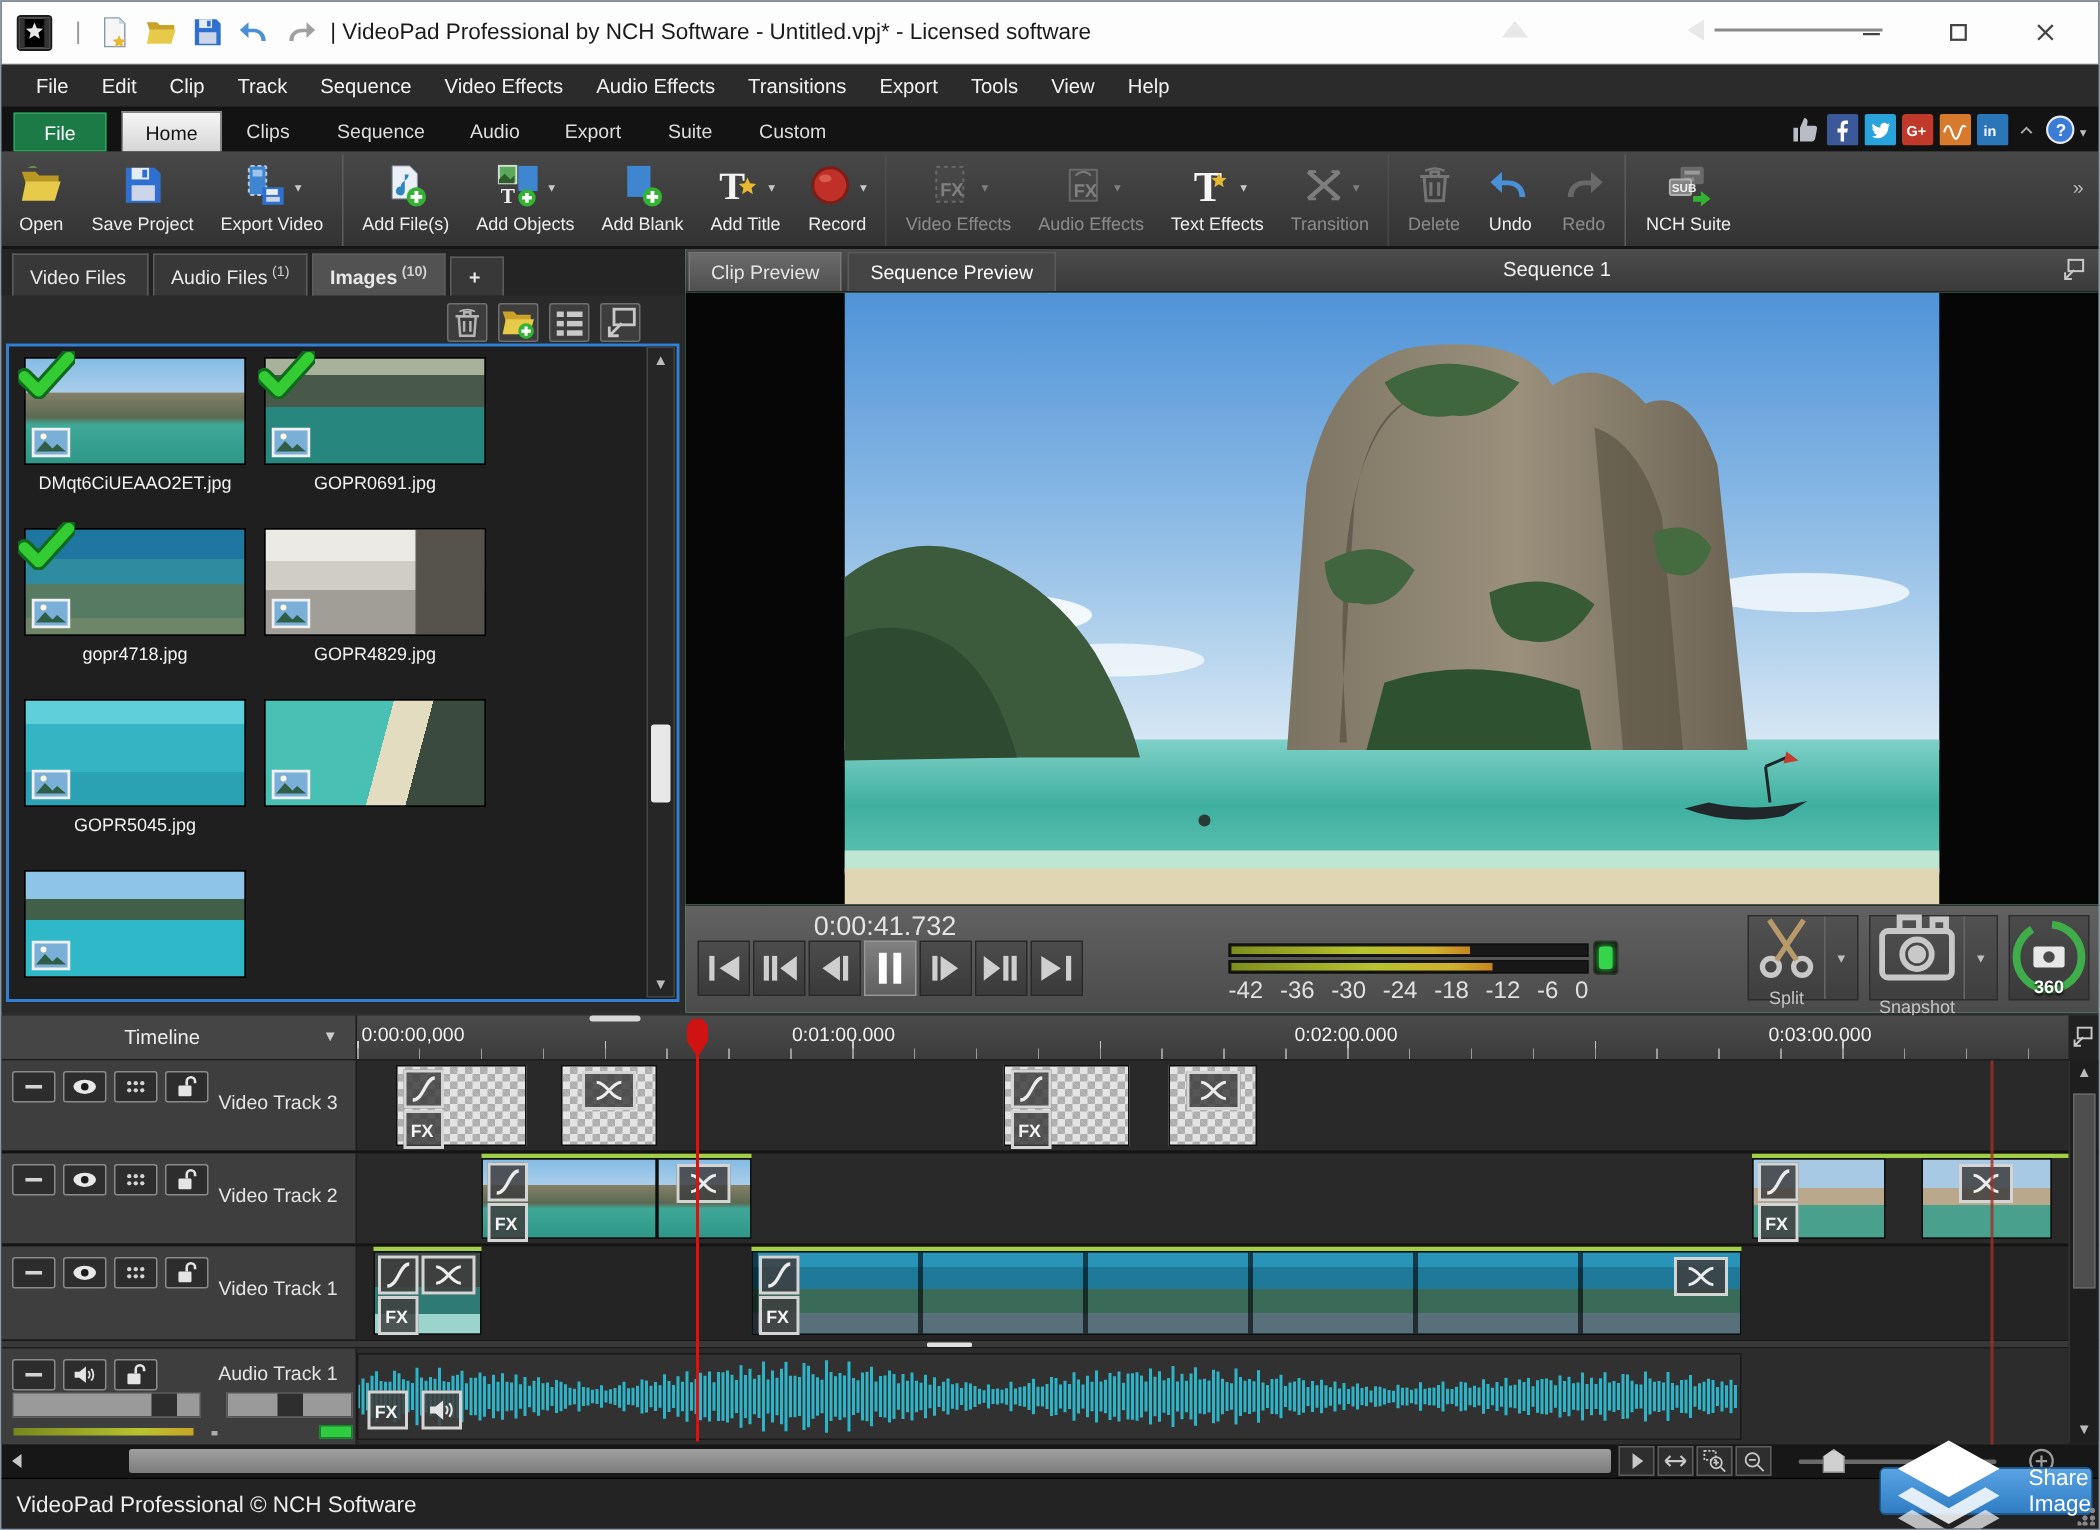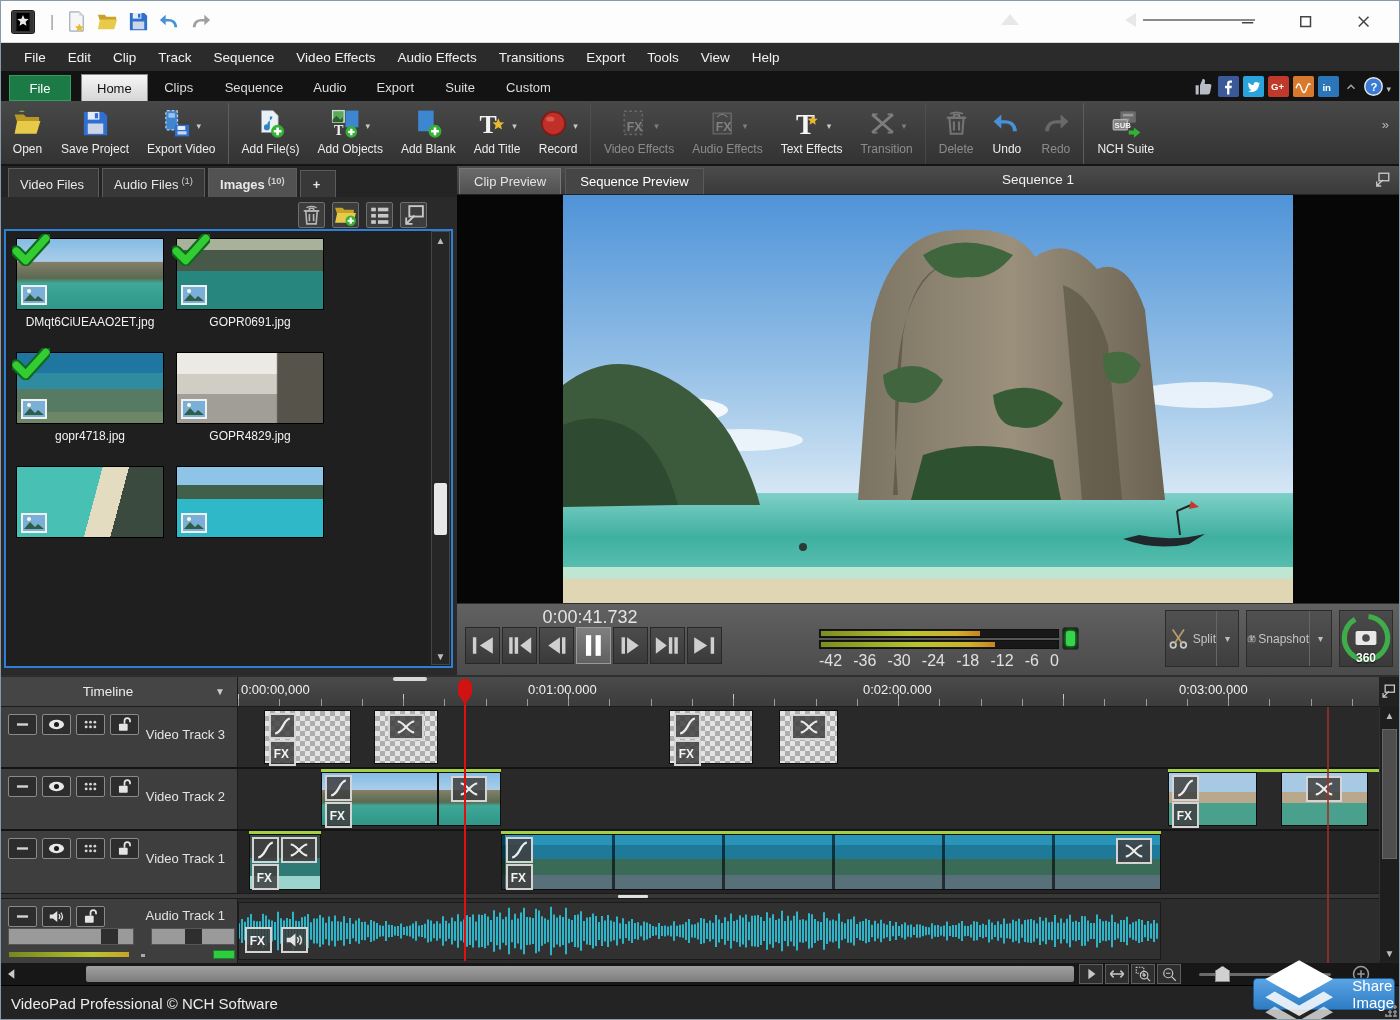--- a/index.html
+++ b/index.html
@@ -88,21 +88,21 @@
 .meter{position:absolute;left:362px;top:25px;width:240px}
 .meter .mbar{height:9px;background:#181818;border:1px solid #101010;margin-bottom:2px;position:relative}
 .meter .mfill{position:absolute;top:1px;bottom:1px;left:1px;background:linear-gradient(90deg,#7e8e1e,#b8c42e 55%,#d0b02c 82%,#c8842０ 100%)}
 .meter .mfill.f1{width:67%;background:linear-gradient(90deg,#7e8e1e,#b8c42e 55%,#d0b02c 85%,#c88420)}
 .meter .mfill.f2{width:73%;background:linear-gradient(90deg,#7e8e1e,#b8c42e 55%,#d0b02c 85%,#c88420)}
 .meter-peak{position:absolute;left:243px;top:-2px;width:17px;height:23px;background:#15241５;background:#152415;border:1px solid #333;border-radius:3px;display:flex;align-items:center;justify-content:center}
 .meter-peak .lamp{width:9px;height:15px;background:#35d44a;border-radius:2px;box-shadow:0 0 4px #35d44a}
 .meter-ticks{display:flex;justify-content:space-between;margin-top:3px;width:240px;font-size:16px;color:#e0e0e0}
 .pv-tools{position:absolute;right:6px;top:6px;display:flex;gap:7px;height:57px}
 .tool-group{display:flex;border:1px solid #2c2c2c;background:linear-gradient(#515151,#3e3e3e)}
-.tool-btn{width:50px;display:flex;flex-direction:row;align-items:center;justify-content:center;gap:2px;color:#c4c4c4;font-size:12px;cursor:default}
+.tool-btn{width:50px;display:flex;flex-direction:column;align-items:center;justify-content:center;gap:2px;color:#c4c4c4;font-size:12px;cursor:default}
 .tool-btn svg{width:24px;height:24px}
 .tool-dd{width:22px;display:flex;align-items:center;justify-content:center;border-left:1px solid #666}
 .tool-dd::after{content:"▾";font-size:10px;color:#c0c0c0}
 .tool-360{width:54px;border:1px solid #2c2c2c;background:linear-gradient(#4a4a4a,#3a3a3a);display:flex;flex-direction:column;align-items:center;justify-content:center;cursor:default}
 .tool-360 svg{width:30px;height:30px}
 .t360-label{font-size:12px;font-weight:bold;color:#fff;margin-top:-13px;text-shadow:0 1px 2px #000}
 
 .timeline{position:absolute;top:676px;left:0;right:0;height:286px;background:#212121}
 .tl-grip{position:absolute;top:0;left:392px;width:34px;height:4px;background:#d8d8d8;border-radius:2px;z-index:9}
 .tl-ruler-head{position:absolute;left:0;top:0;width:237px;height:30px;background:#454545;border-right:1px solid #1c1c1c;border-bottom:1px solid #1c1c1c;display:flex;align-items:center}
@@ -212,20 +212,21 @@
           <svg viewBox="0 0 24 24" style="width: 100%; height: 100%;">
             <path d="M20 18c0-5.5-4-8.5-9-8.5H8V5l-6 5.5L8 16v-4h3c3.6 0 6 2 6 6z" fill="#4a90d8"></path>
           </svg>
         </span>
         <span class="qa-icon">
           <svg viewBox="0 0 24 24" style="width: 100%; height: 100%;">
             <path d="M4 18c0-5.5 4-8.5 9-8.5h3V5l6 5.5L16 16v-4h-3c-3.6 0-6 2-6 6z" fill="#a0a0a0"></path>
           </svg>
         </span>
       </span>
+    <span class="title-text">| VideoPad Professional by NCH Software - Untitled.vpj* - Licensed software</span>
     <span class="win-controls">
       <span class="win-btn">
           <svg viewBox="0 0 24 24" fill="none" stroke="#444" stroke-width="2" style="width: 100%; height: 100%;">
             <path d="M4 13h15"></path>
           </svg>
         </span>
       <span class="win-btn">
           <svg viewBox="0 0 24 24" fill="none" stroke="#444" stroke-width="2" style="width: 100%; height: 100%;">
             <rect x="5" y="5" width="13" height="13"></rect>
           </svg>
@@ -653,20 +654,33 @@
 
           <span class="mi-badge">
               <svg viewBox="0 0 26 20" style="width: 100%; height: 100%;">
                 <rect x="1" y="1" width="24" height="18" fill="#7ab0d8" stroke="#f0f0f0" stroke-width="2"></rect>
                 <path d="M3 16l6-7 5 5 3-3 6 5z" fill="#2e5e46"></path>
                 <circle cx="8" cy="6" r="2" fill="#fff8e0"></circle>
               </svg>
             </span>
         </div>
         <div class="mi-name">GOPR4829.jpg</div>
+      </div>
+        <div class="media-item">
+        <div class="mi-thumb tg-dolphin">
+
+          <span class="mi-badge">
+              <svg viewBox="0 0 26 20" style="width: 100%; height: 100%;">
+                <rect x="1" y="1" width="24" height="18" fill="#7ab0d8" stroke="#f0f0f0" stroke-width="2"></rect>
+                <path d="M3 16l6-7 5 5 3-3 6 5z" fill="#2e5e46"></path>
+                <circle cx="8" cy="6" r="2" fill="#fff8e0"></circle>
+              </svg>
+            </span>
+        </div>
+        <div class="mi-name">GOPR5045.jpg</div>
       </div>
         <div class="media-item">
         <div class="mi-thumb tg-shore">
 
           <span class="mi-badge">
               <svg viewBox="0 0 26 20" style="width: 100%; height: 100%;">
                 <rect x="1" y="1" width="24" height="18" fill="#7ab0d8" stroke="#f0f0f0" stroke-width="2"></rect>
                 <path d="M3 16l6-7 5 5 3-3 6 5z" fill="#2e5e46"></path>
                 <circle cx="8" cy="6" r="2" fill="#fff8e0"></circle>
               </svg>

